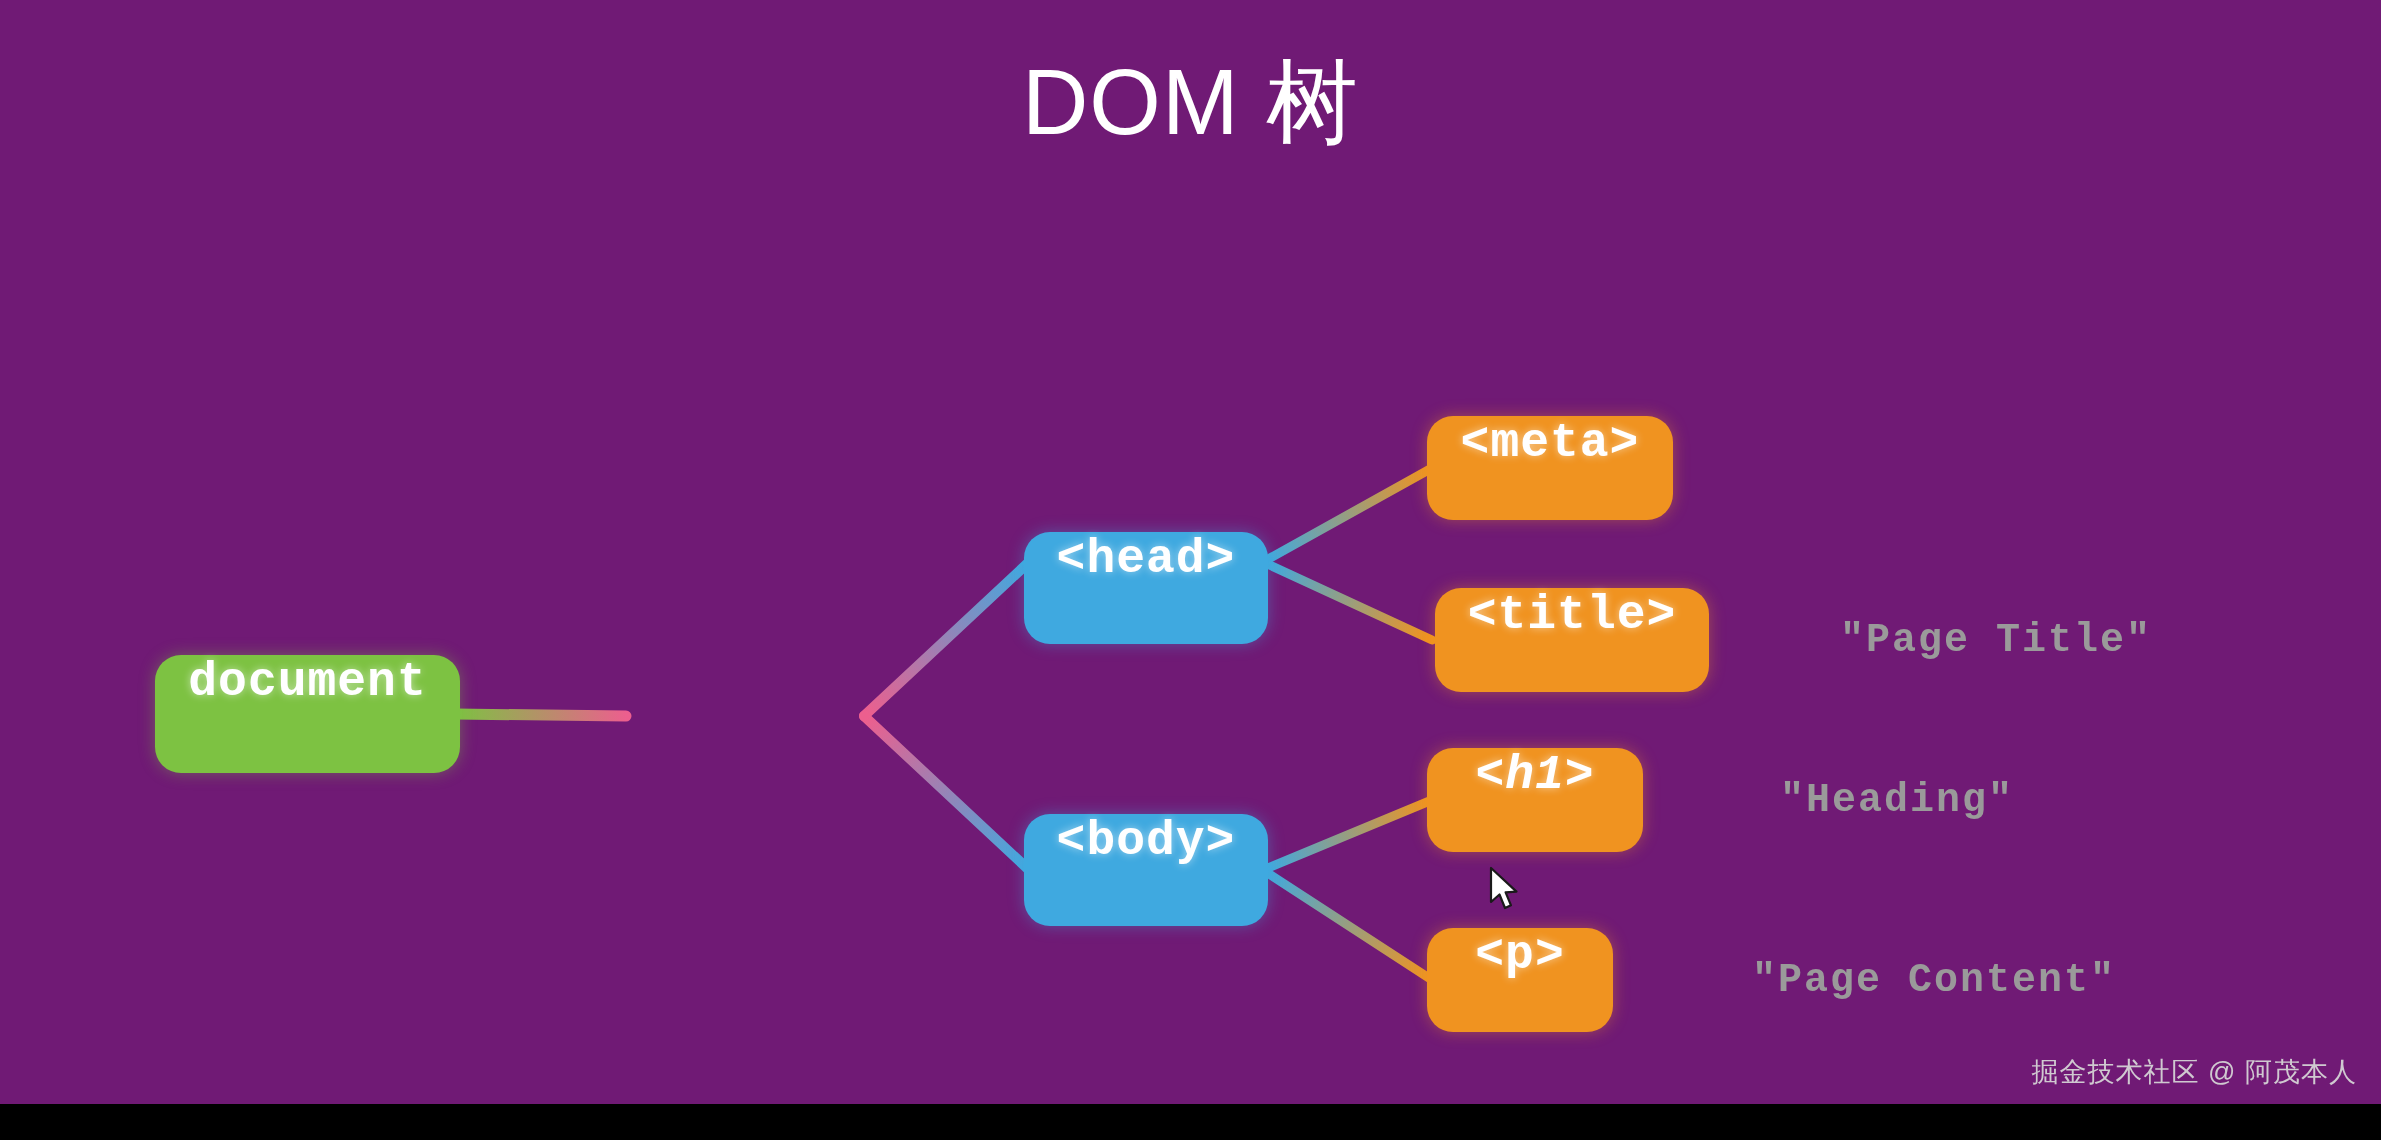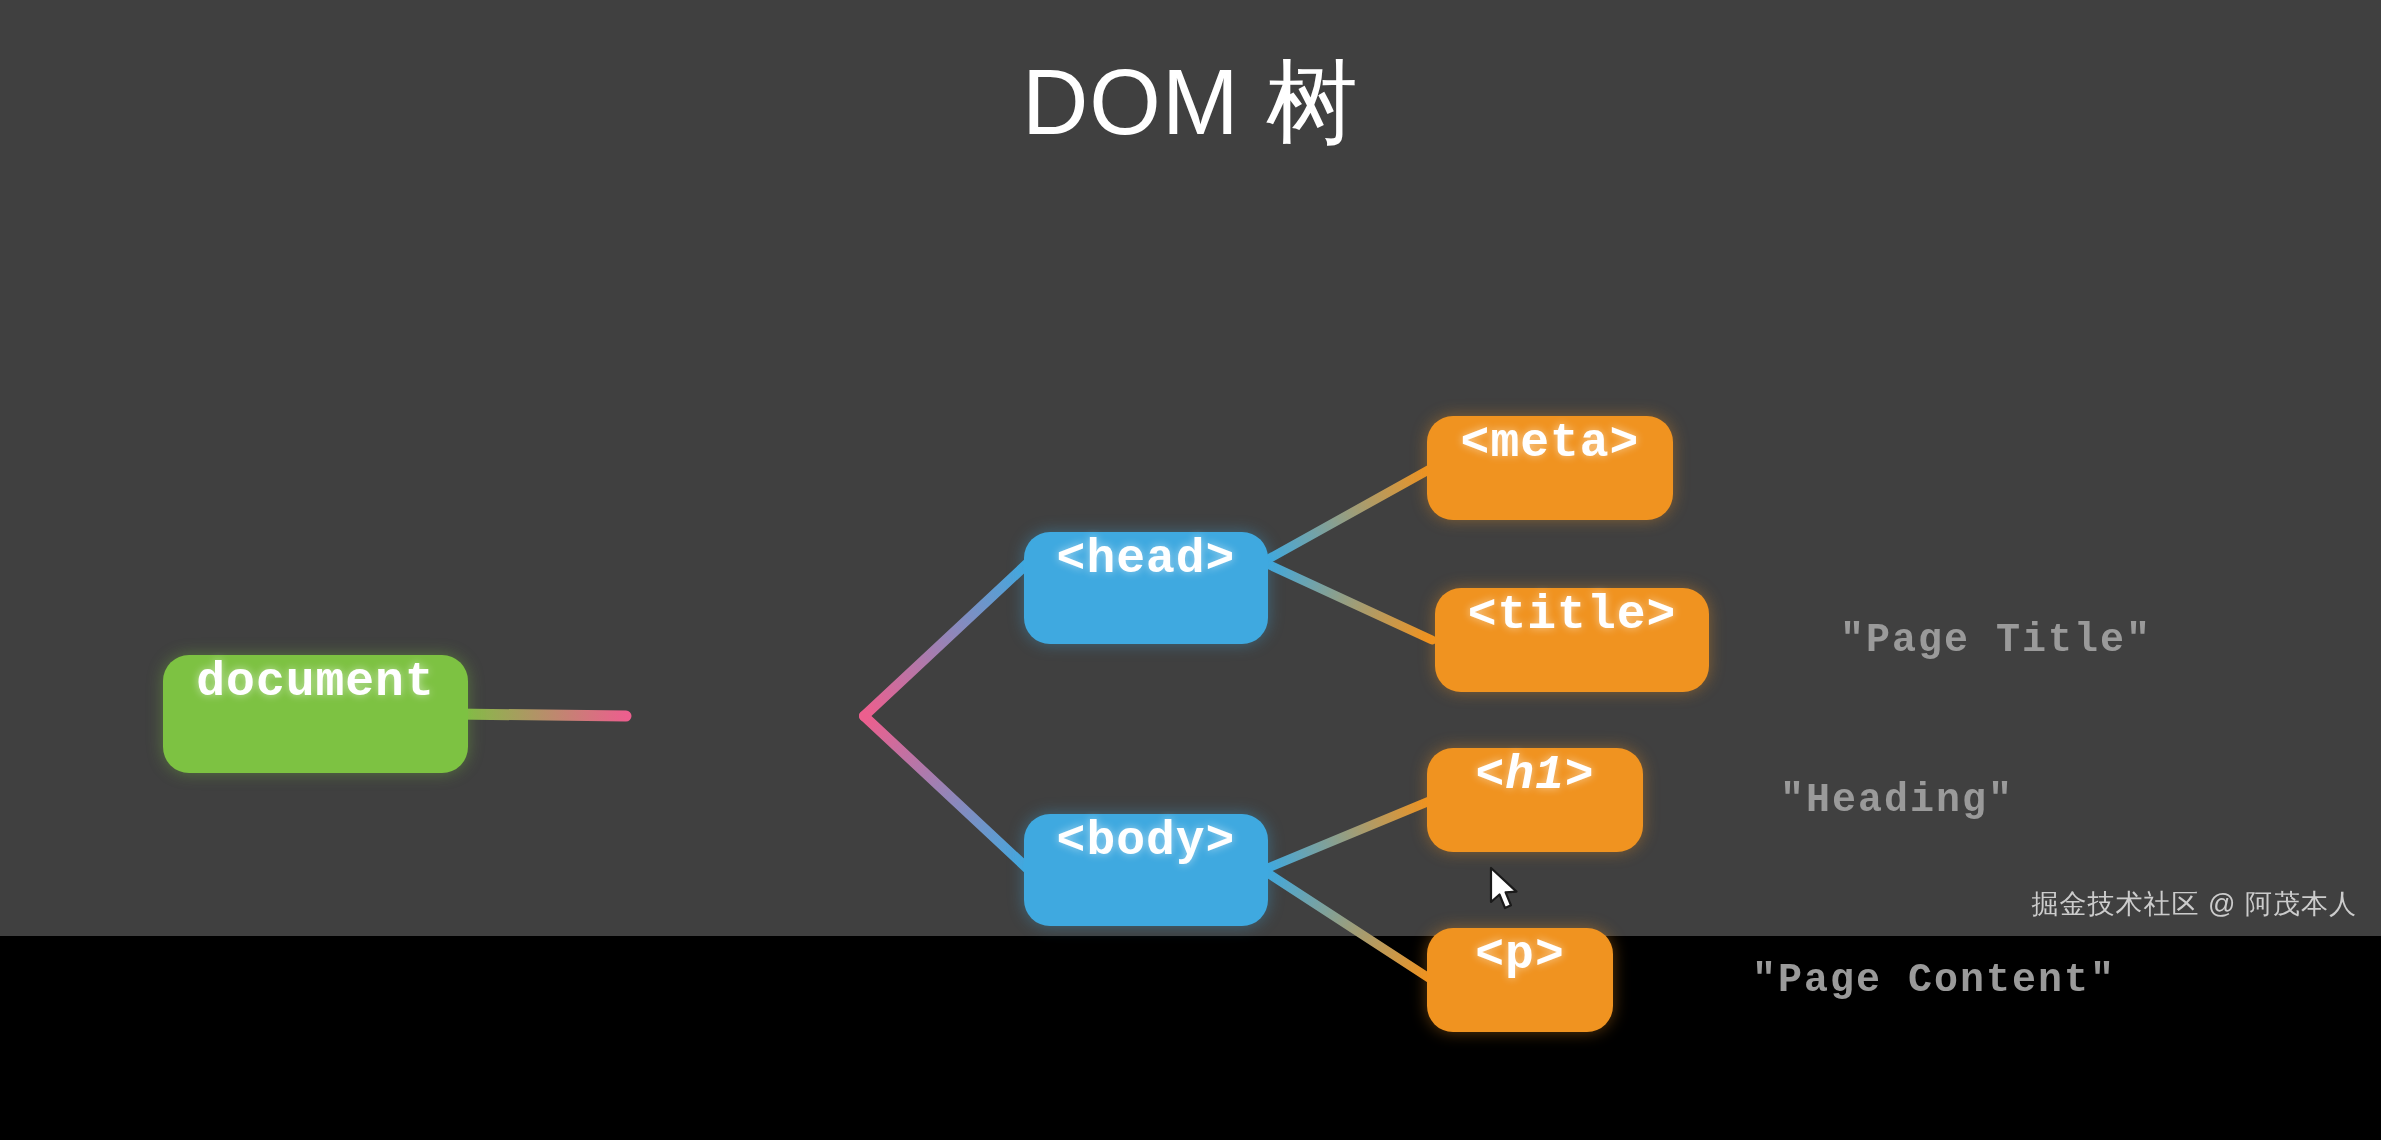--- a/index.html
+++ b/index.html
@@ -12,22 +12,22 @@
 
   body {
     font-family:"Liberation Sans", sans-serif;
     position:relative;
   }
 
   
   #slide {
     position:absolute;
     left:0; top:0;
-    width:2381px; height:936px;
-    background:#404040;
+    width:2381px; height:1104px;
+    background:#701a75;
   }
 
   
   #page-title {
     position:absolute;
     left:0; top:52px;
     width:2381px;
     text-align:center;
     color:#ffffff;
     font-size:92px;
@@ -150,21 +150,21 @@
       <line x1="1263" y1="562" x2="1432" y2="640" stroke="url(#g-head-title)" stroke-width="9"></line>
       <line x1="1263" y1="870" x2="1432" y2="800" stroke="url(#g-body-h1)" stroke-width="9"></line>
       <line x1="1263" y1="870" x2="1432" y2="980" stroke="url(#g-body-p)" stroke-width="9"></line>
 
       <line x1="1699" y1="640" x2="1818" y2="640" stroke="url(#g-stub)" stroke-width="8"></line>
       <line x1="1641" y1="800" x2="1760" y2="800" stroke="url(#g-stub)" stroke-width="8"></line>
       <line x1="1611" y1="980" x2="1730" y2="980" stroke="url(#g-stub)" stroke-width="8"></line>
     </g>
   </svg>
 
-  <div class="node green" style="left:163px; top:655px; width:305px; height:118px;">
+  <div class="node green" style="left:155px; top:655px; width:305px; height:118px;">
     <span>document</span>
   </div>
 
 
   <div class="node blue" style="left:1024px; top:532px; width:244px; height:112px;">
     <span>&lt;head&gt;</span>
   </div>
 
   <div class="node blue" style="left:1024px; top:814px; width:244px; height:112px;">
     <span>&lt;body&gt;</span>

